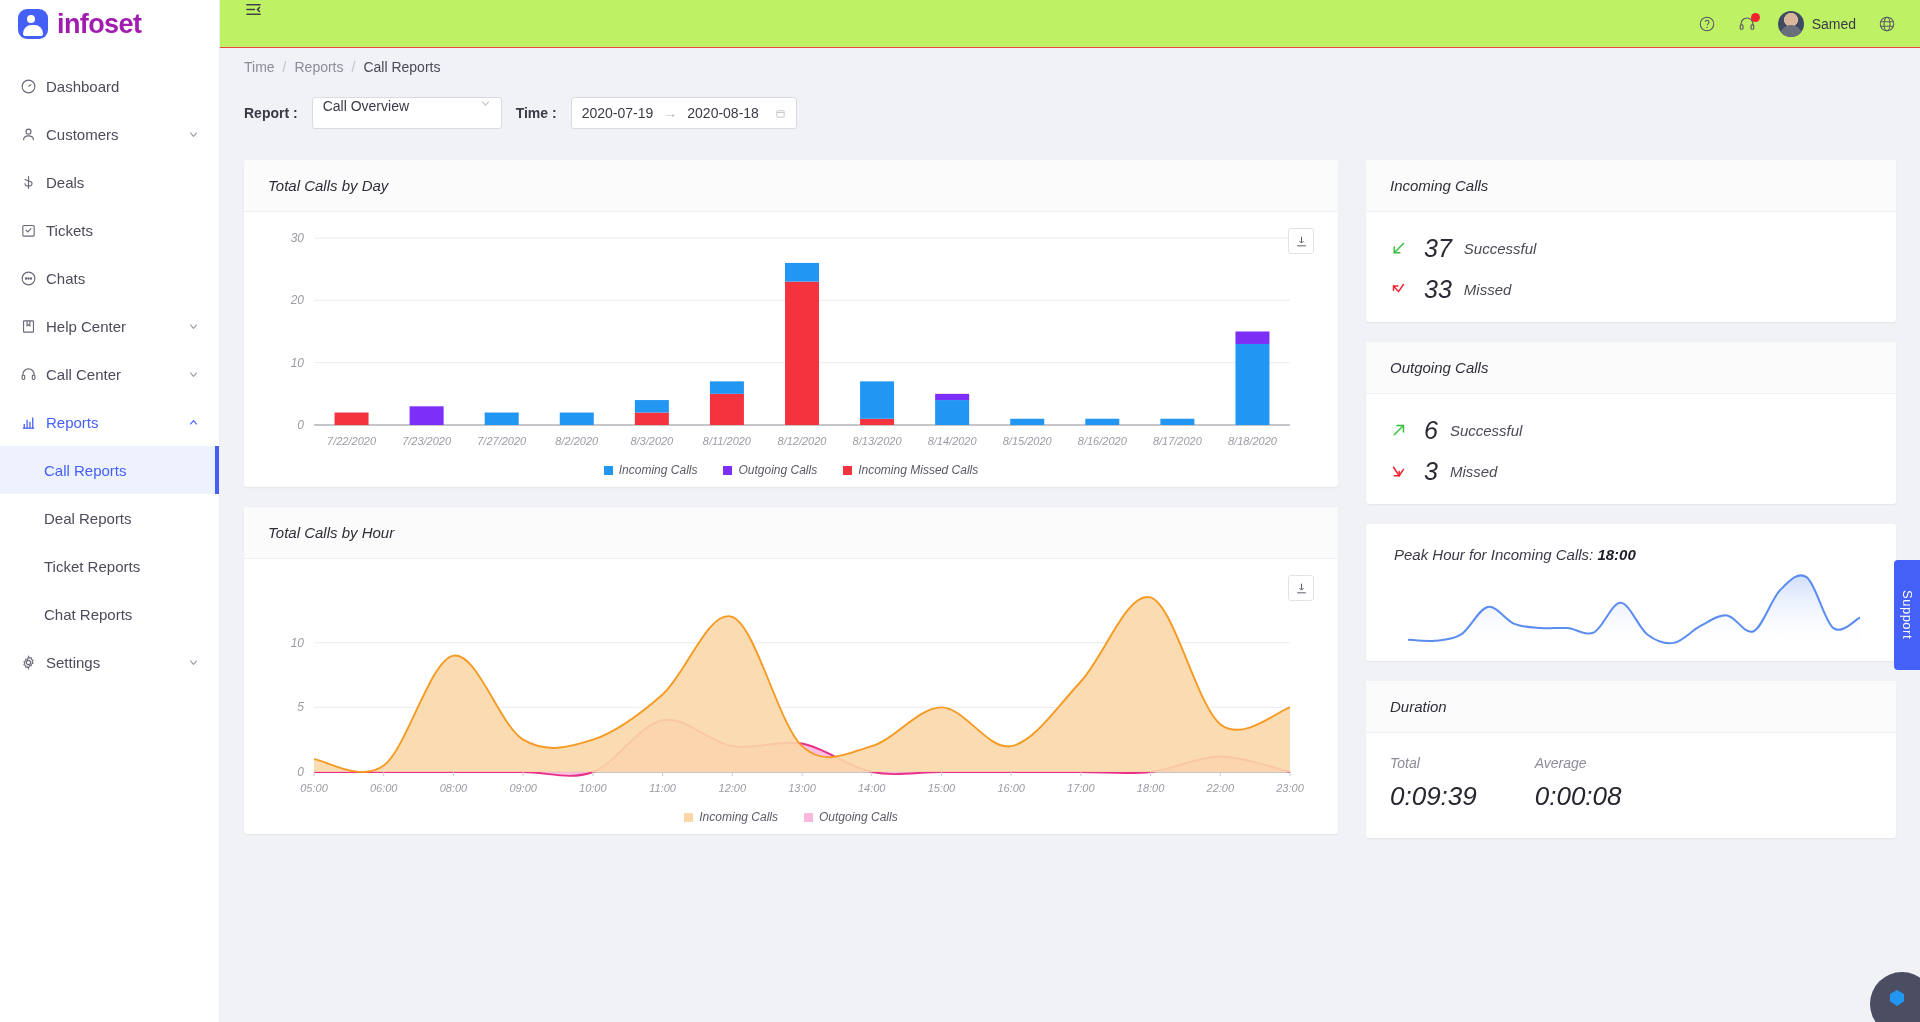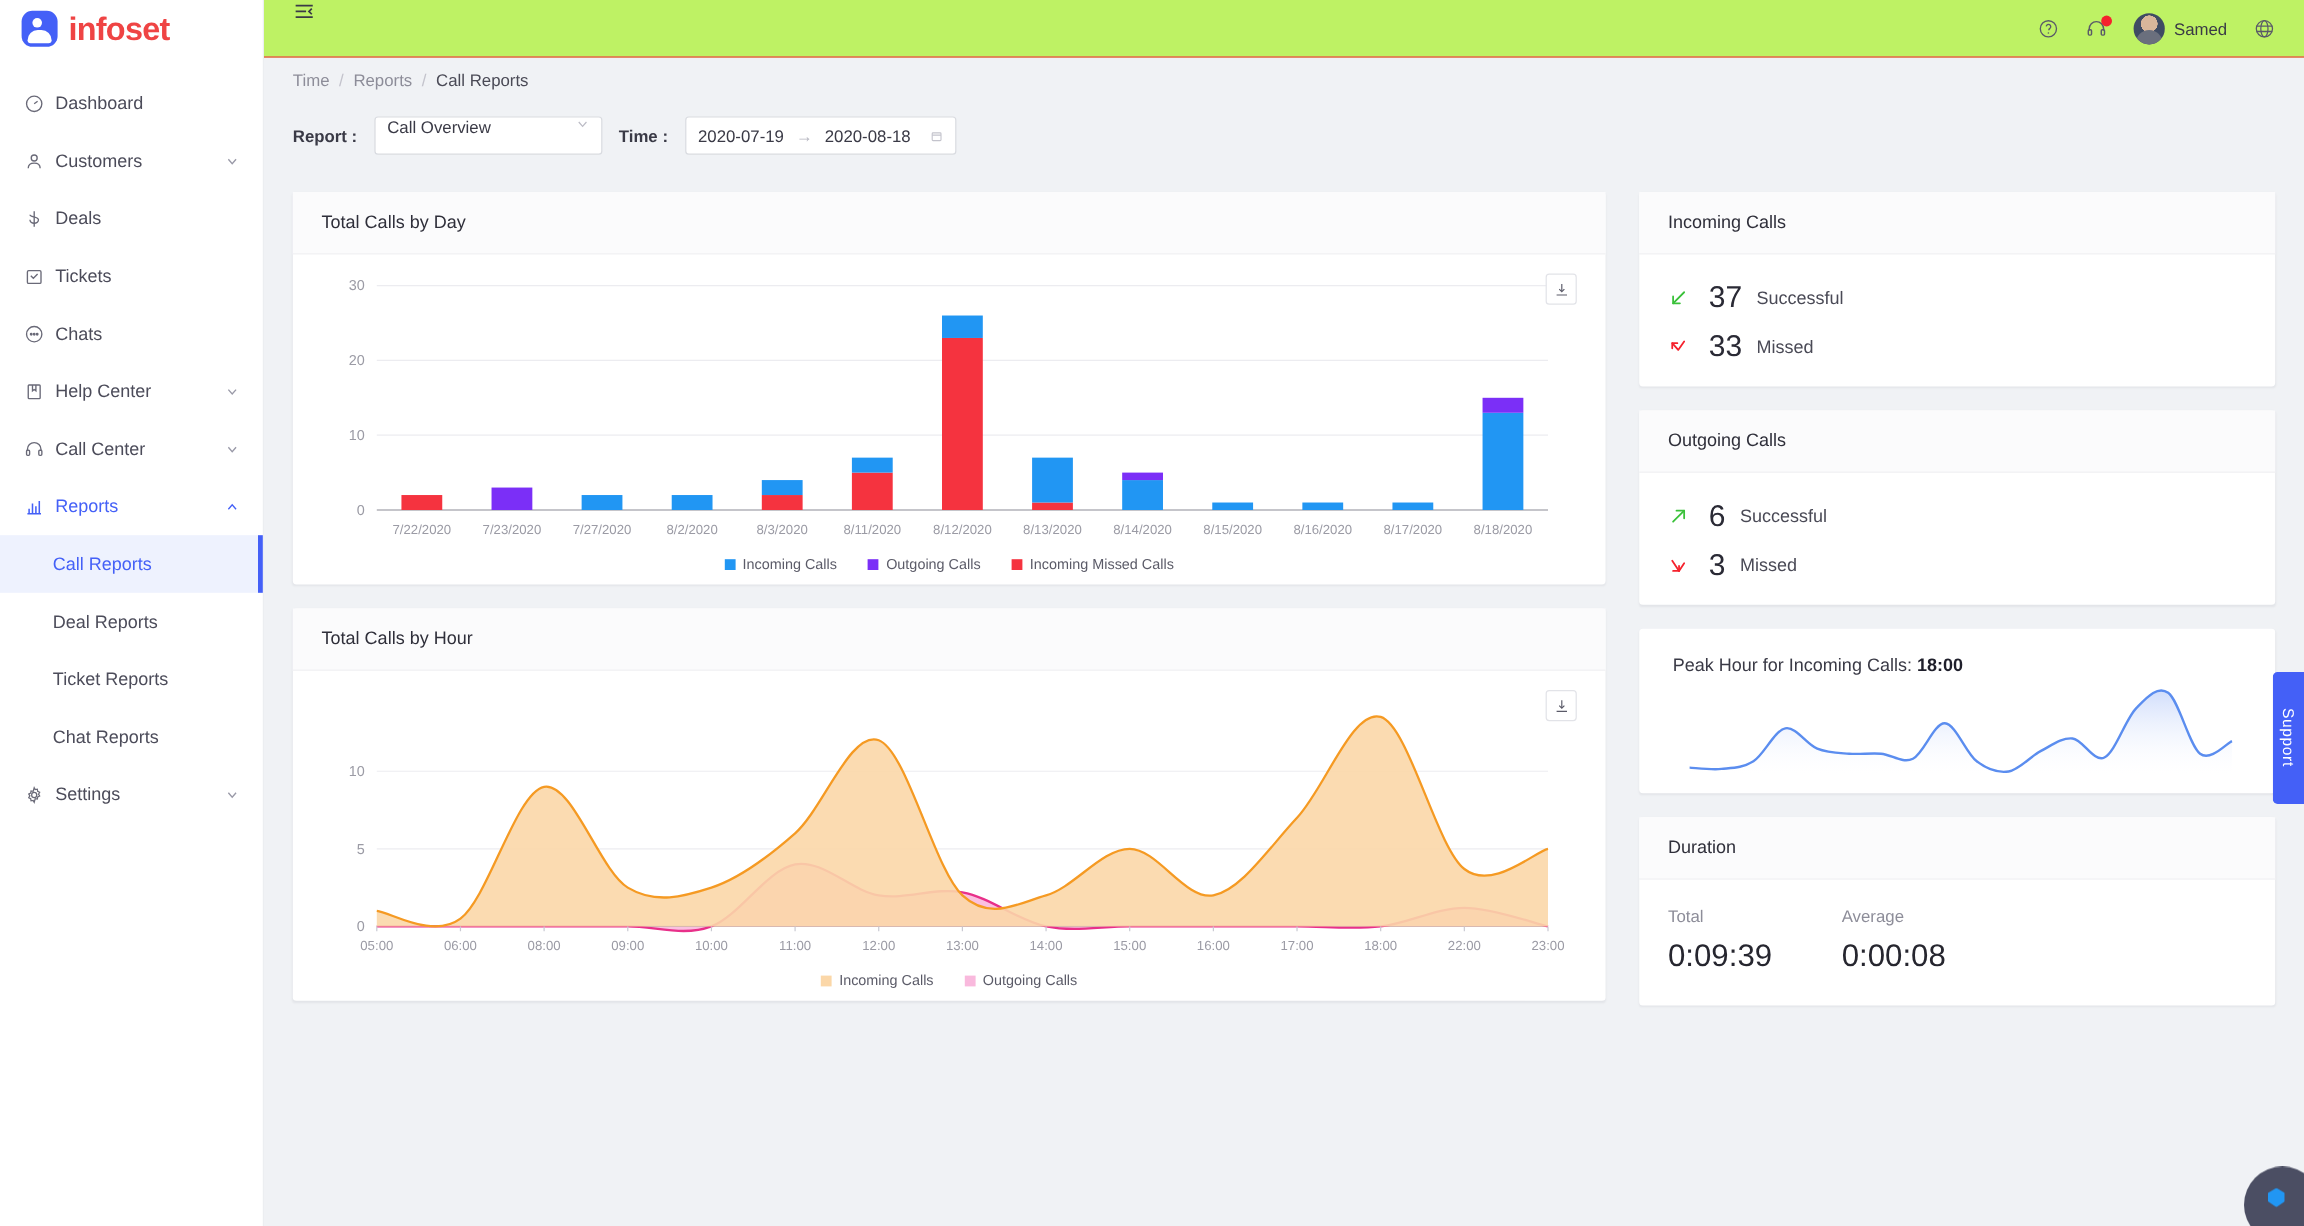--- a/index.html
+++ b/index.html
@@ -24,21 +24,21 @@
     position: relative; flex: 0 0 30px;
   }
   .logo-mark::before {
     content: ""; position: absolute; left: 9px; top: 6px;
     width: 8px; height: 8px; border-radius: 50%; background: #fff;
   }
   .logo-mark::after {
     content: ""; position: absolute; left: 5px; top: 16px;
     width: 20px; height: 11px; border-radius: 10px 10px 3px 3px; background: #fff;
   }
-  .logo-text { font-size: 27px; font-weight: bold; color: #ef4444; letter-spacing: -0.6px; }
+  .logo-text { font-size: 27px; font-weight: bold; color: #a21caf; letter-spacing: -0.6px; }
 
   .nav { margin-top: 14px; }
   .nav-item {
     height: 48px; display: flex; align-items: center; padding: 0 20px;
     color: #4c4c5a; font-size: 15px; cursor: pointer; position: relative;
   }
   .nav-item .ni-icon { width: 26px; flex: 0 0 26px; display: flex; align-items: center; color: #6a6a78; }
   .nav-item .ni-label { flex: 1; }
   .nav-item .ni-caret { color: #9a9aa8; font-size: 11px; }
   .nav-item.active { color: #4460f7; }
@@ -102,21 +102,21 @@
   }
   .select-box .caret { margin-left: auto; color: #bcbcc6; font-size: 11px; }
   .date-box {
     height: 32px; border: 1px solid #d9dbe0; border-radius: 3px; background: #fff;
     display: flex; align-items: center; padding: 0 10px; gap: 10px;
     font-size: 14px; color: #3a3a46; cursor: pointer;
   }
   .date-box .arrow { color: #b6b6c0; }
   .date-box .cal { margin-left: 6px; color: #c3c3cc; font-size: 12px; }
 
-  .panes { flex: 1; display: flex; gap: 28px; min-height: 0; }
+  .panes { flex: 1; display: flex; gap: 28px; min-height: 0; font-style: italic; }
   .col-left { flex: 1; display: flex; flex-direction: column; gap: 20px; min-width: 0; }
   .col-right { width: 530px; flex: 0 0 530px; display: flex; flex-direction: column; gap: 20px; }
 
   .card { background: #fff; border-radius: 3px; box-shadow: 0 1px 2px rgba(20,20,40,.06); }
   .card-head {
     height: 52px; display: flex; align-items: center; padding: 0 24px;
     border-bottom: 1px solid #f0f0f3; background: #fbfbfc;
   }
   .card-title { font-size: 15px; color: #2f2f3a; }
   .card-body { padding: 14px 22px 10px 22px; position: relative; }

